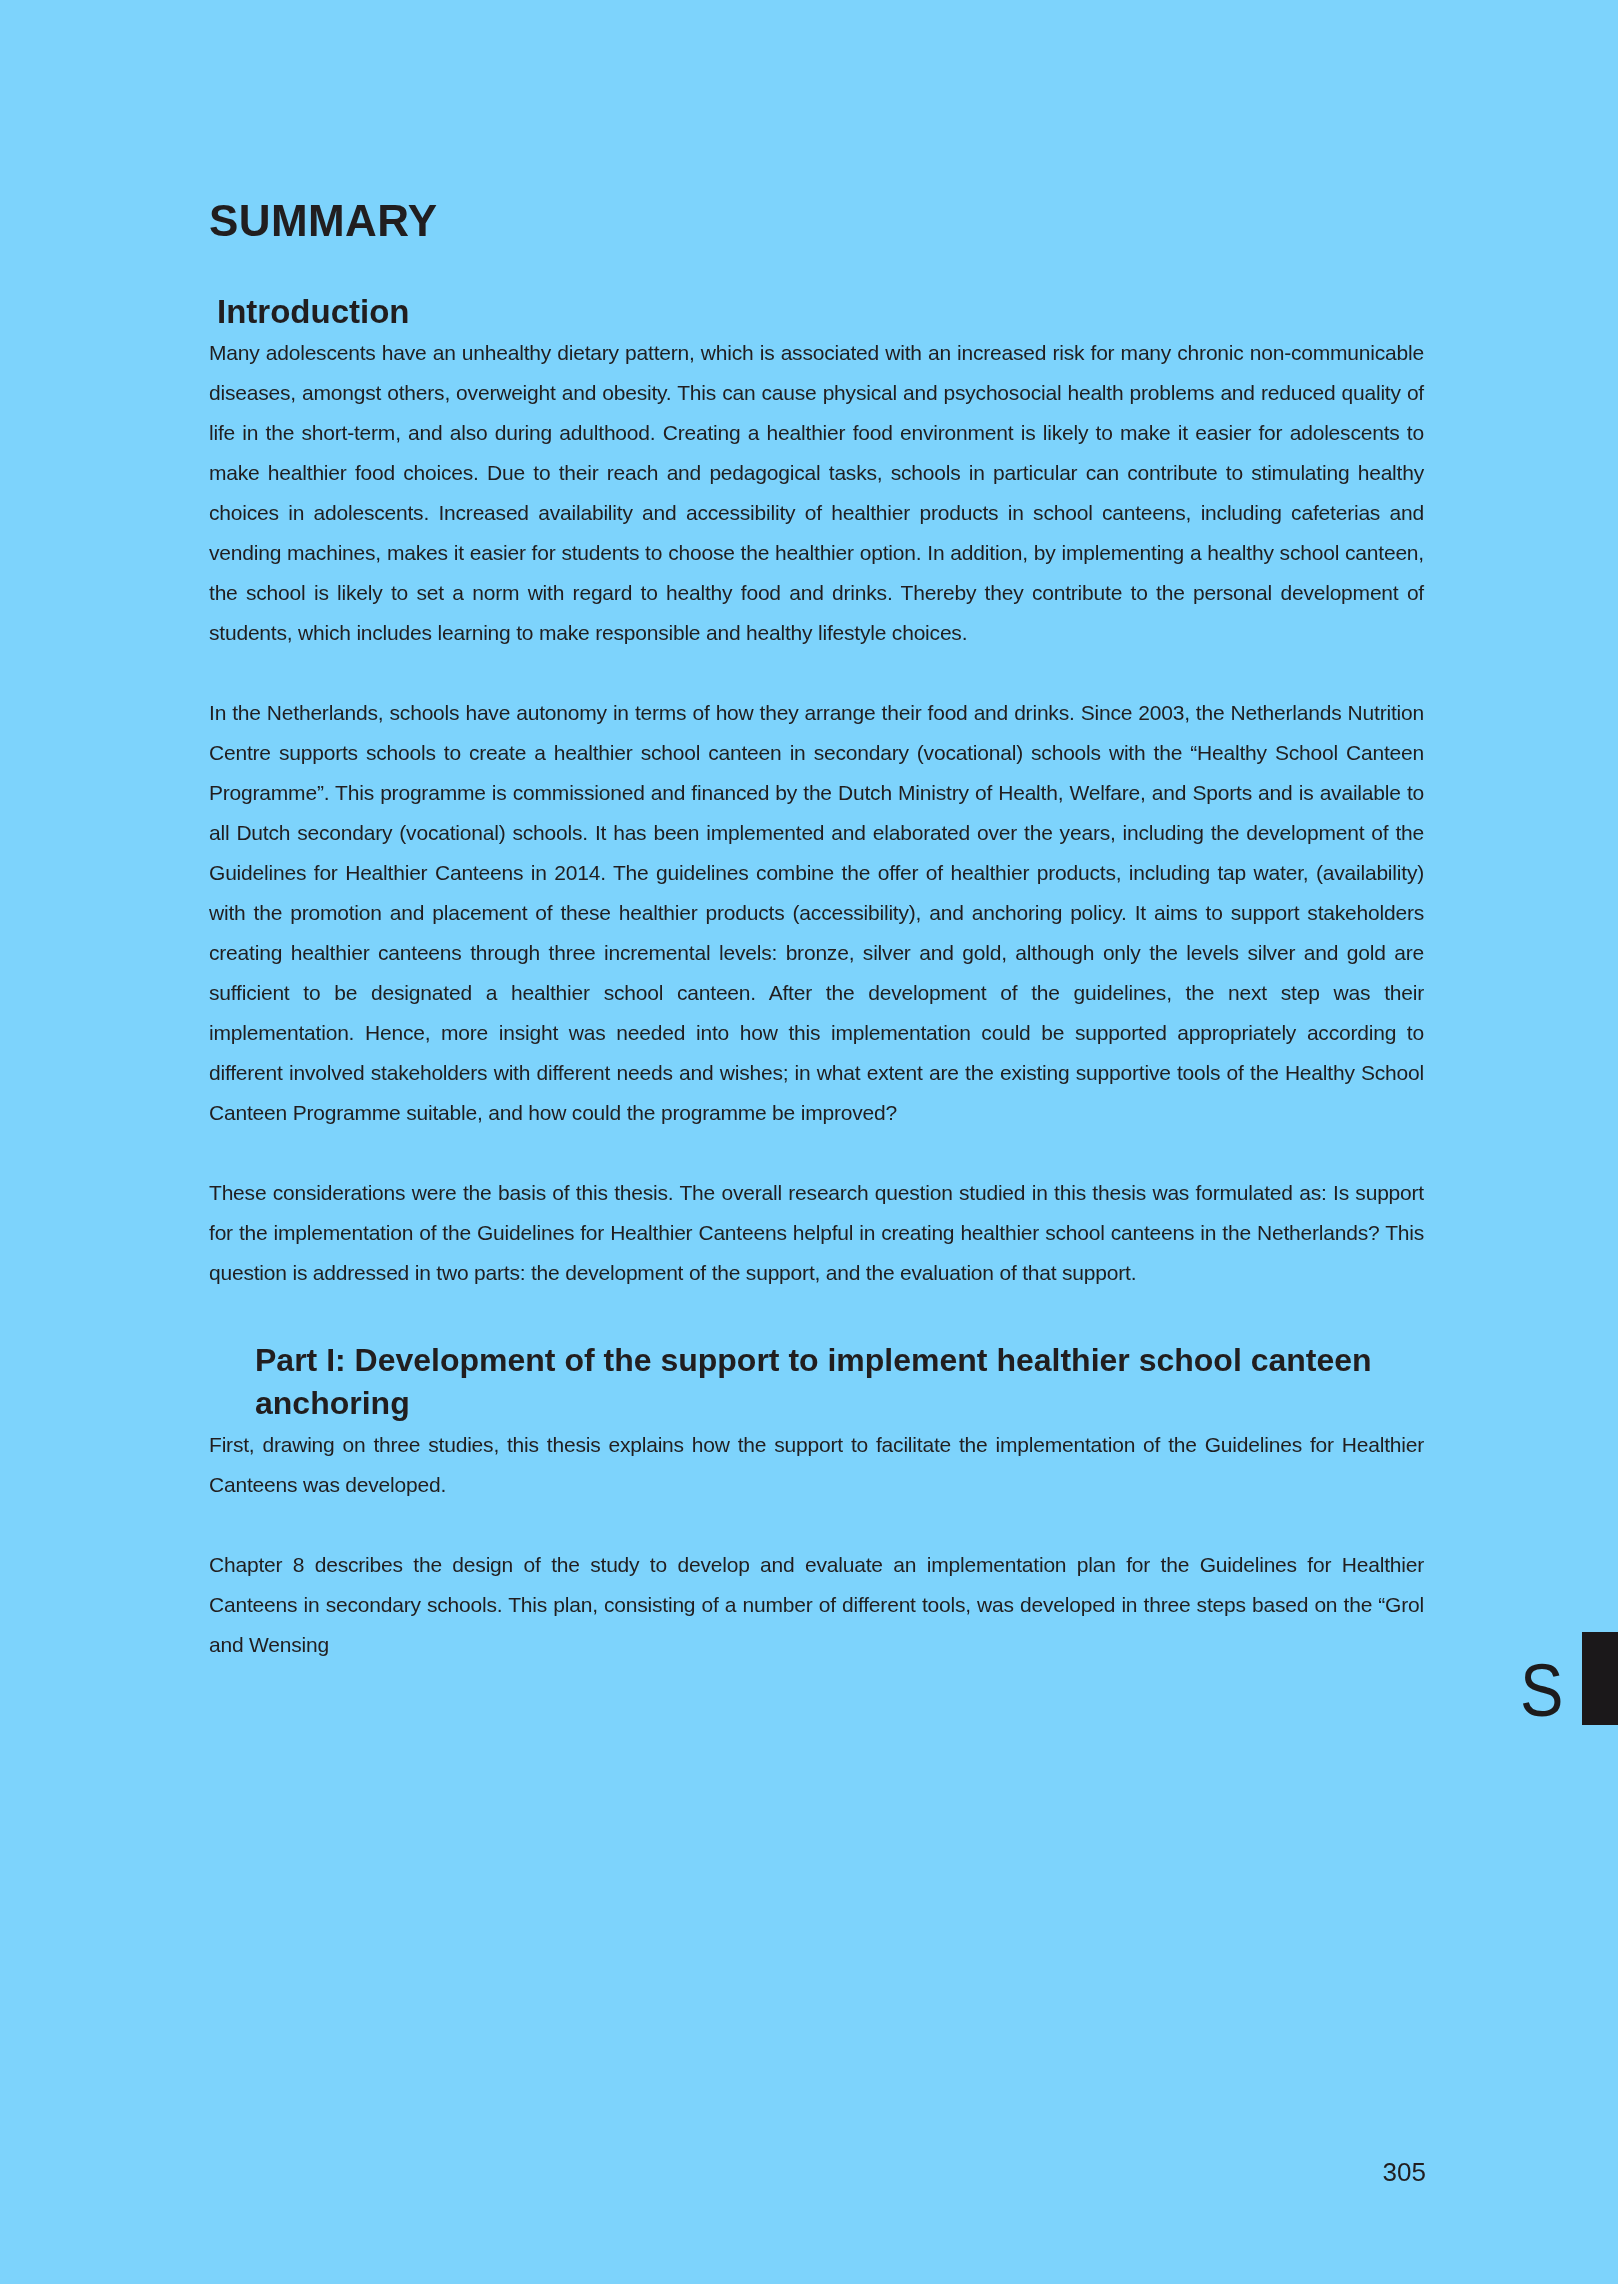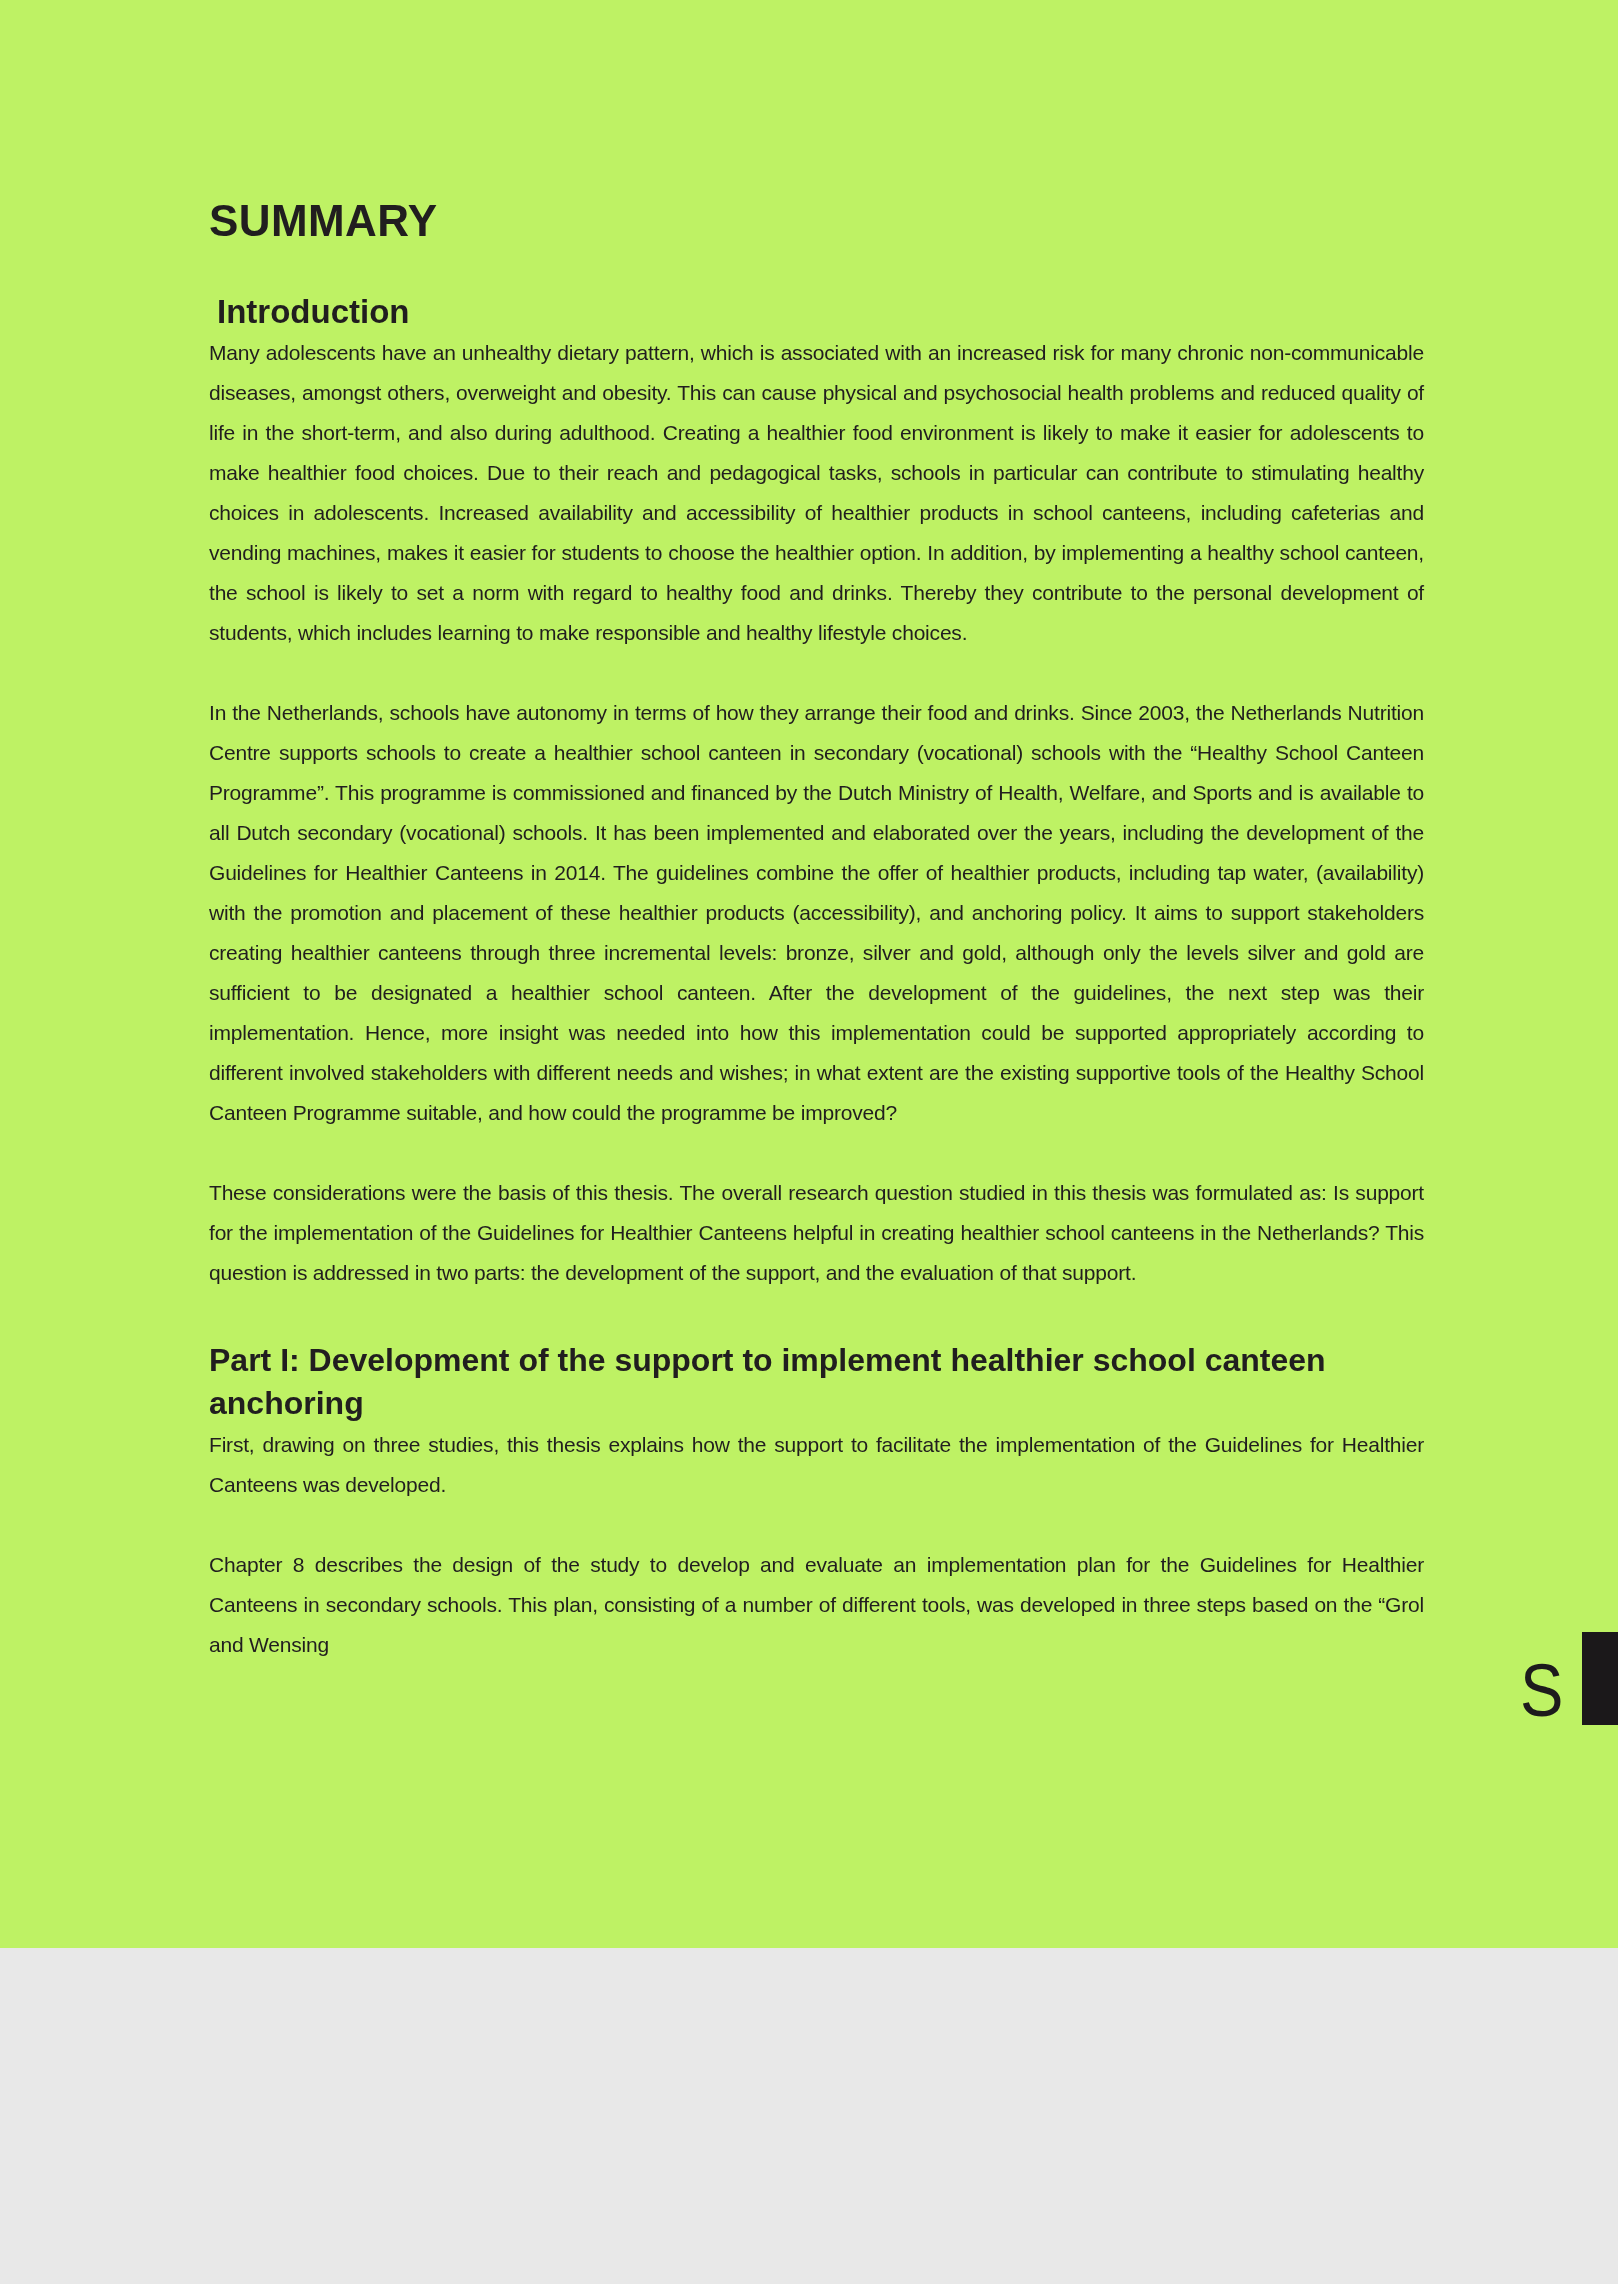--- a/index.html
+++ b/index.html
@@ -3,22 +3,22 @@
 <meta charset="utf-8">
 <style>
   html, body {
     margin: 0;
     padding: 0;
     background: #e8e8e8;
   }
   .page {
     position: relative;
     width: 1619px;
-    height: 1948px;
-    background: #bef264;
+    height: 2284px;
+    background: #7dd3fc;
     font-family: "Liberation Sans", sans-serif;
     color: #211e1f;
     overflow: hidden;
   }
   .content {
     position: absolute;
     left: 209px;
     top: 0;
     width: 1215px;
   }
@@ -34,21 +34,21 @@
     font-size: 33px;
     line-height: 37px;
     font-weight: 700;
   }
   .part-heading {
     margin: 46px 0 0 0;
     font-size: 32px;
     line-height: 43px;
     font-weight: 700;
   }
-  .part-heading span { display: block; }
+  .part-heading span { display: block; margin-left: 46px; }
   .body-para {
     margin: 40px 0 0 0;
     font-size: 21px;
     line-height: 40px;
     letter-spacing: -0.2px;
     text-align: justify;
     text-justify: inter-word;
     hyphens: none;
   }
   .body-para.first {

